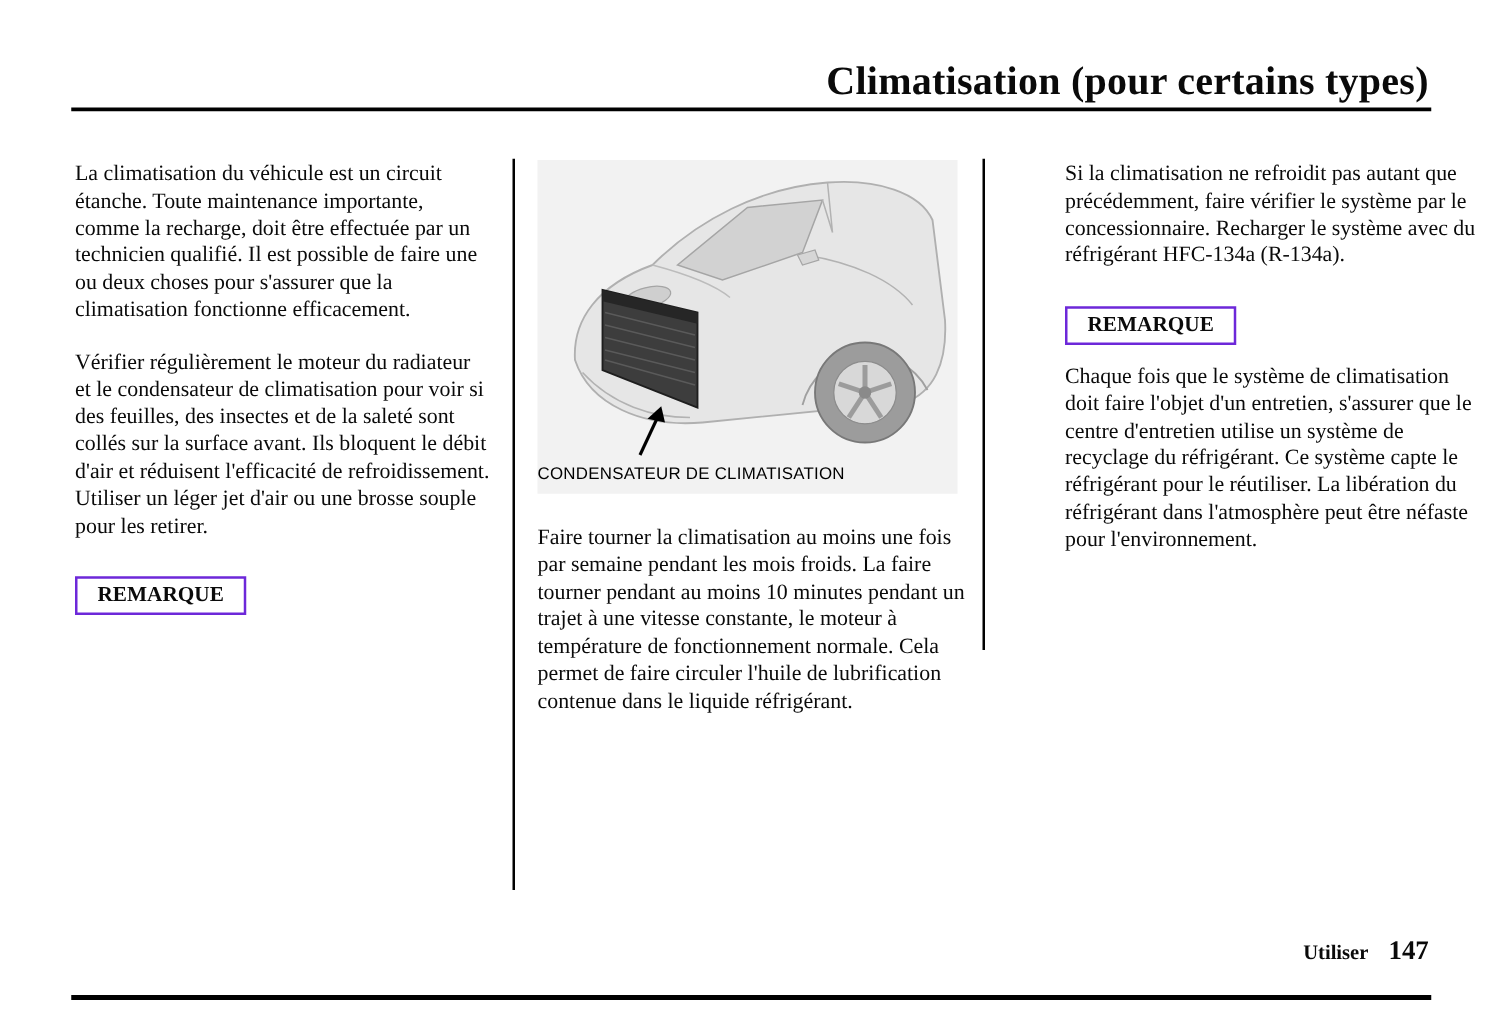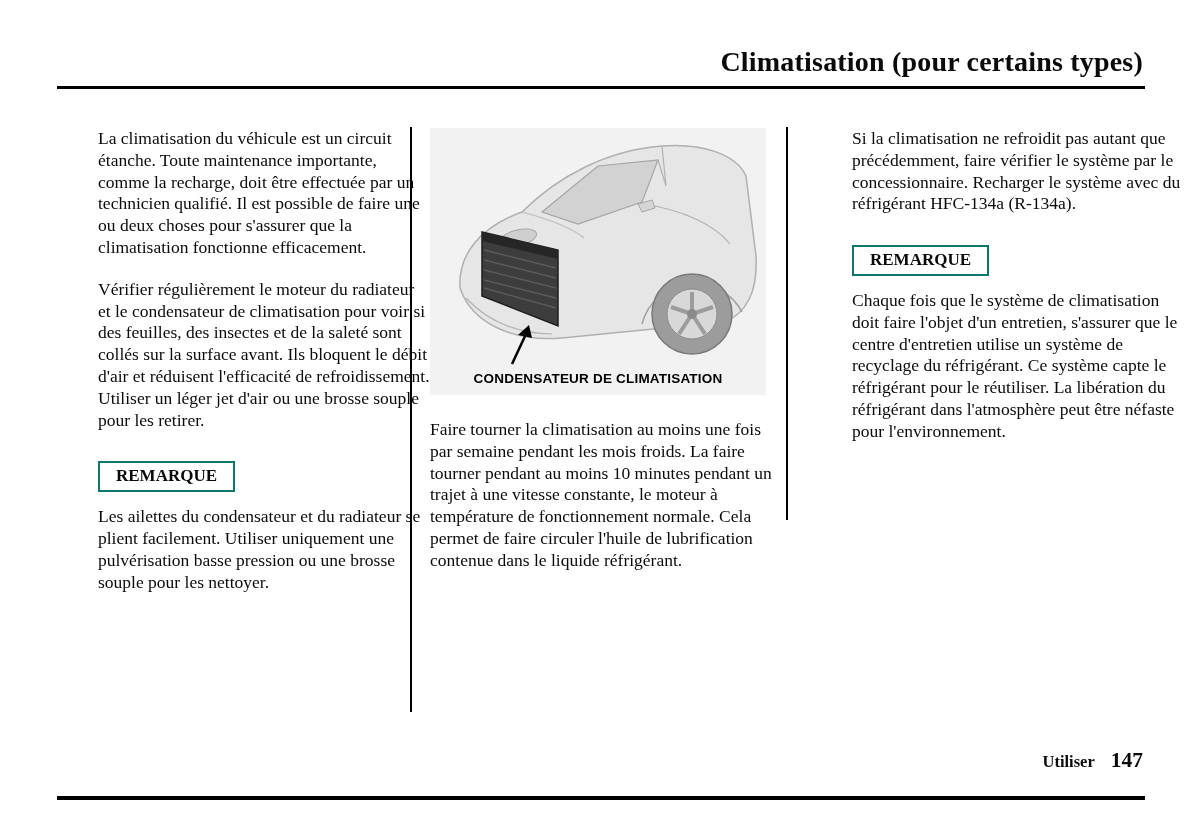--- a/index.html
+++ b/index.html
@@ -9,21 +9,21 @@
     height: 816px;
     background: #ffffff;
     color: #0a0a0a;
     font-family: "Liberation Serif", serif;
     overflow: hidden;
   }
   .title {
     position: absolute;
     top: 46px;
     right: 57px;
-    font-size: 28px;
+    font-size: 32px;
     font-weight: bold;
     letter-spacing: 0.2px;
     white-space: nowrap;
   }
   .rule-top {
     position: absolute;
     top: 86px; left: 57px;
     width: 1088px; height: 3px;
     background: #000;
   }
@@ -32,49 +32,49 @@
     top: 796px; left: 57px;
     width: 1088px; height: 4px;
     background: #000;
   }
   .divider { position: absolute; width: 2px; background: #000; top: 127px; }
   .divider-1 { left: 410px; height: 585px; }
   .divider-2 { left: 786px; height: 393px; }
 
   .col { position: absolute; top: 128px; font-size: 17.5px; line-height: 21.8px; }
   .col p { margin: 0 0 20px 0; }
-  .col-left  { left: 60px;  width: 332px; margin-left: 38px; }
+  .col-left  { left: 60px;  width: 332px; }
   .col-mid   { left: 430px; width: 348px; }
   .col-right { left: 820px; width: 338px; margin-left: 32px; }
 
   .note-box {
     display: inline-block;
-    border: 2px solid #0f766e;
+    border: 2px solid #6d28d9;
     padding: 2px 16px 3px 16px;
     font-weight: bold;
     font-size: 17px;
     margin: 10px 0 14px 0;
   }
 
   .image-box {
     position: relative;
     width: 336px;
     height: 267px;
     background: #f2f2f2;
     margin-bottom: 24px;
   }
   .image-box svg { display: block; }
   .caption {
     position: absolute;
     bottom: 5px;
     left: 0;
     width: 100%;
-    text-align: center;
+    text-align: left;
     font-family: "Liberation Sans", sans-serif;
-    font-weight: bold;
+    font-weight: normal;
     font-size: 13.5px;
     letter-spacing: 0.2px;
     color: #000;
   }
 
   .footer {
     position: absolute;
     top: 748px;
     right: 57px;
     display: flex;
@@ -94,21 +94,20 @@
 
   <div class="divider divider-1"></div>
   <div class="divider divider-2"></div>
 
   <div class="col col-left">
     <p>La climatisation du véhicule est un circuit étanche. Toute maintenance importante, comme la recharge, doit être effectuée par un technicien qualifié. Il est possible de faire une ou deux choses pour s'assurer que la climatisation fonctionne efficacement.</p>
     <p>Vérifier régulièrement le moteur du radiateur et le condensateur de climatisation pour voir si des feuilles, des insectes et de la saleté sont collés sur la surface avant. Ils bloquent le débit d'air et réduisent l'efficacité de refroidissement. Utiliser un léger jet d'air ou une brosse souple pour les retirer.</p>
     <div class="note-box">
       <span>REMARQUE</span>
     </div>
-    <p>Les ailettes du condensateur et du radiateur se plient facilement. Utiliser uniquement une pulvérisation basse pression ou une brosse souple pour les nettoyer.</p>
   </div>
 
   <div class="col col-mid">
     <div class="image-box">
       <svg width="336" height="240" viewBox="0 0 336 240">
 
         <g>
           <path d="M30 160 C28 128 48 100 92 84 C128 48 178 22 232 18 C272 15 306 26 316 48 L326 128 C328 164 316 186 294 194 L132 210 C84 214 42 196 30 160 Z" fill="#e6e6e6" stroke="#b0b0b0" stroke-width="1.5"></path>
 
           <path d="M112 84 L168 38 L228 32 L212 74 L148 96 Z" fill="#d2d2d2" stroke="#a5a5a5" stroke-width="1.2"></path>

